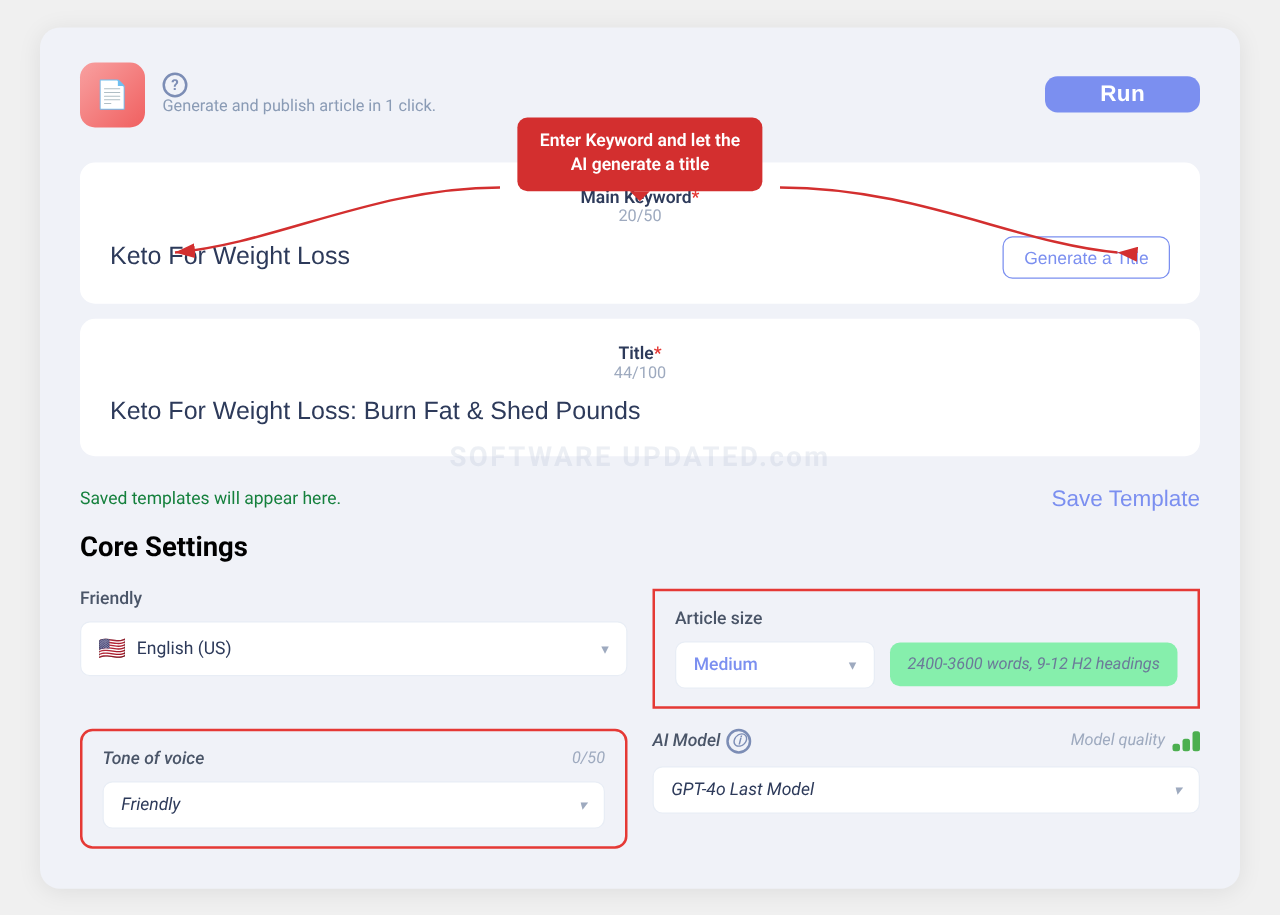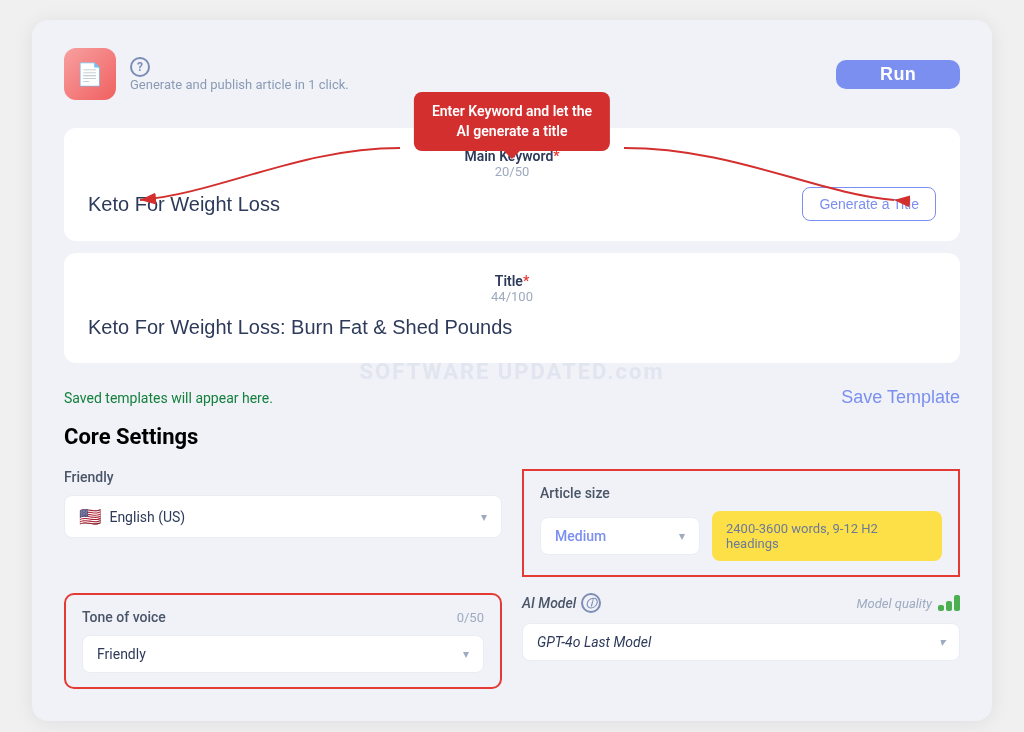--- a/index.html
+++ b/index.html
@@ -211,20 +211,21 @@
     }
     .setting-group {
       display: flex;
       flex-direction: column;
       gap: 10px;
     }
     .setting-group.highlighted {
       border: 2px solid #e53935;
       border-radius: 10px;
       padding: 14px 16px;
+      font-style: italic;
     }
     .setting-label-row {
       display: flex;
       justify-content: space-between;
       align-items: center;
     }
     .setting-label {
       font-size: 14px;
       font-weight: 500;
       color: #4a5568;
@@ -263,26 +264,27 @@
     }
     .article-size-inner {
       display: flex;
       gap: 12px;
       align-items: center;
     }
     .article-size-select {
       flex: 0 0 160px;
     }
     .article-size-desc {
-      background: #fde047;
+      background: #86efac;
       border-radius: 8px;
       padding: 10px 14px;
       font-size: 13px;
       color: #6b7a99;
       flex: 1;
+      font-style: italic;
     }
 
     
     .ai-model-section {
       display: flex;
       flex-direction: column;
       gap: 10px;
       font-style: italic;
     }
     .ai-model-label-row {

